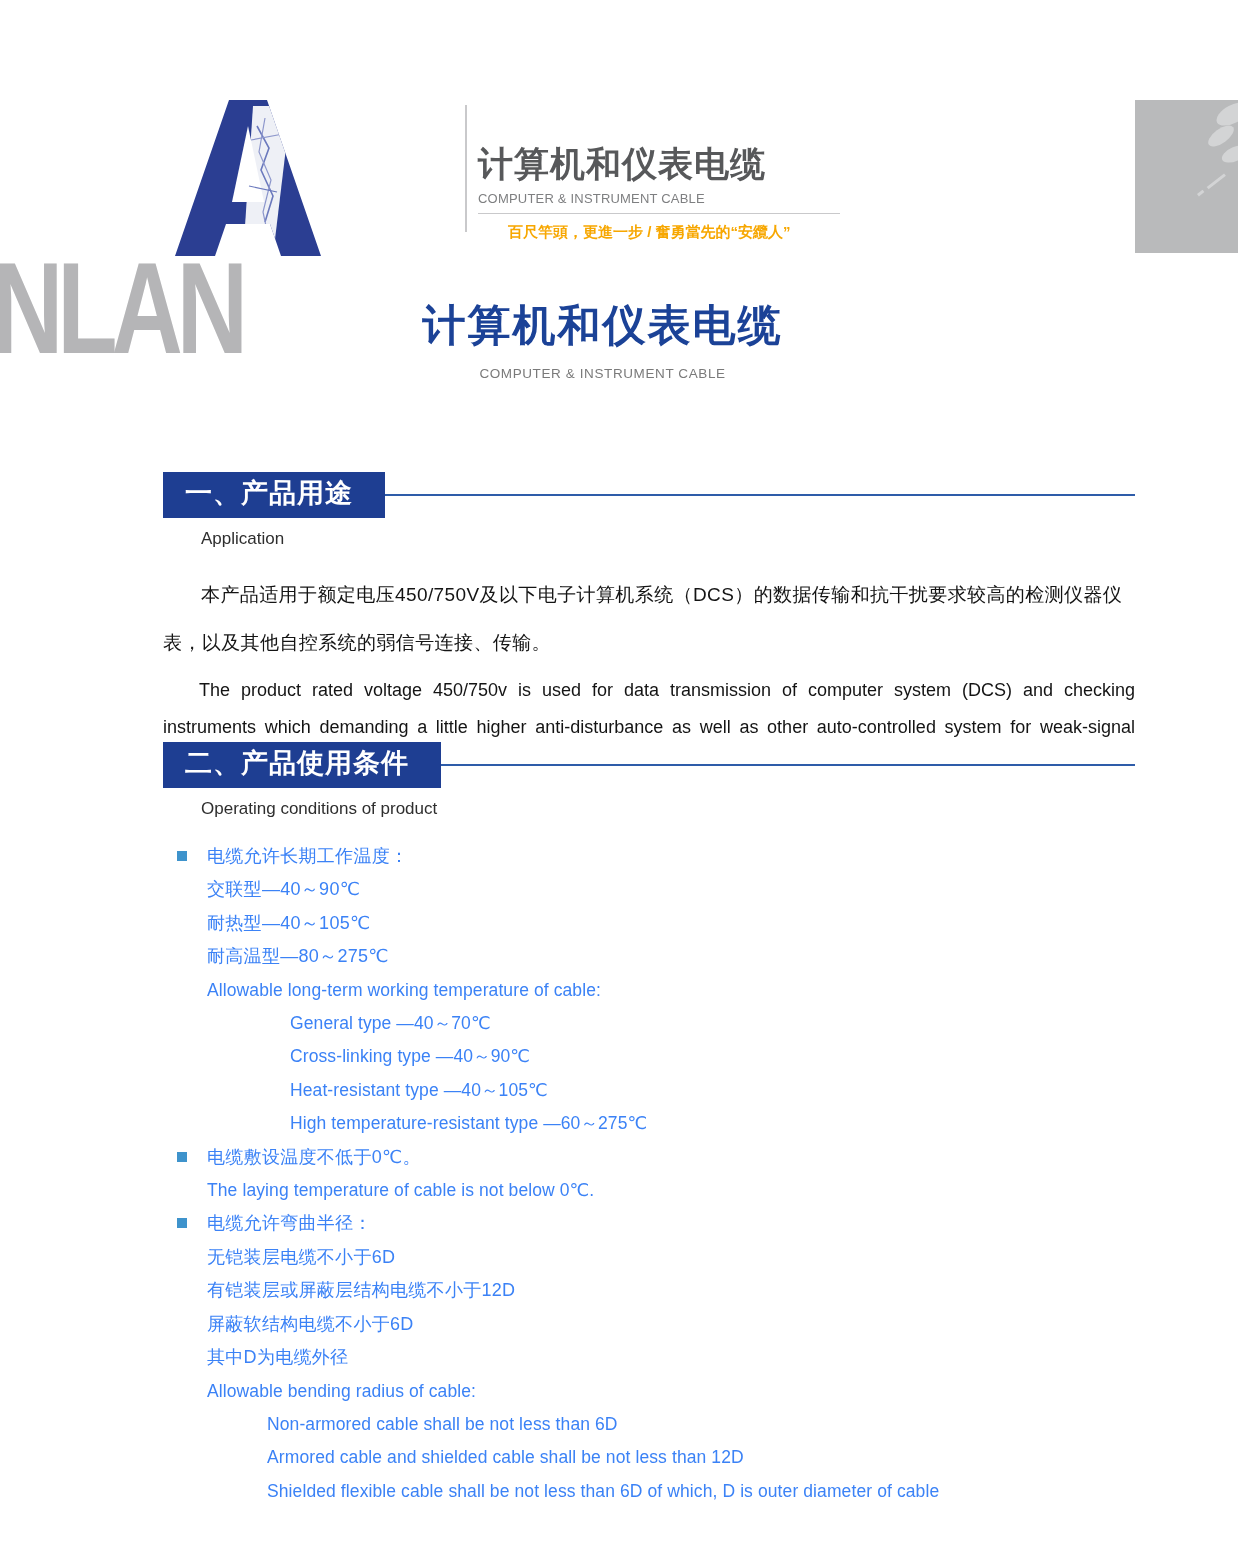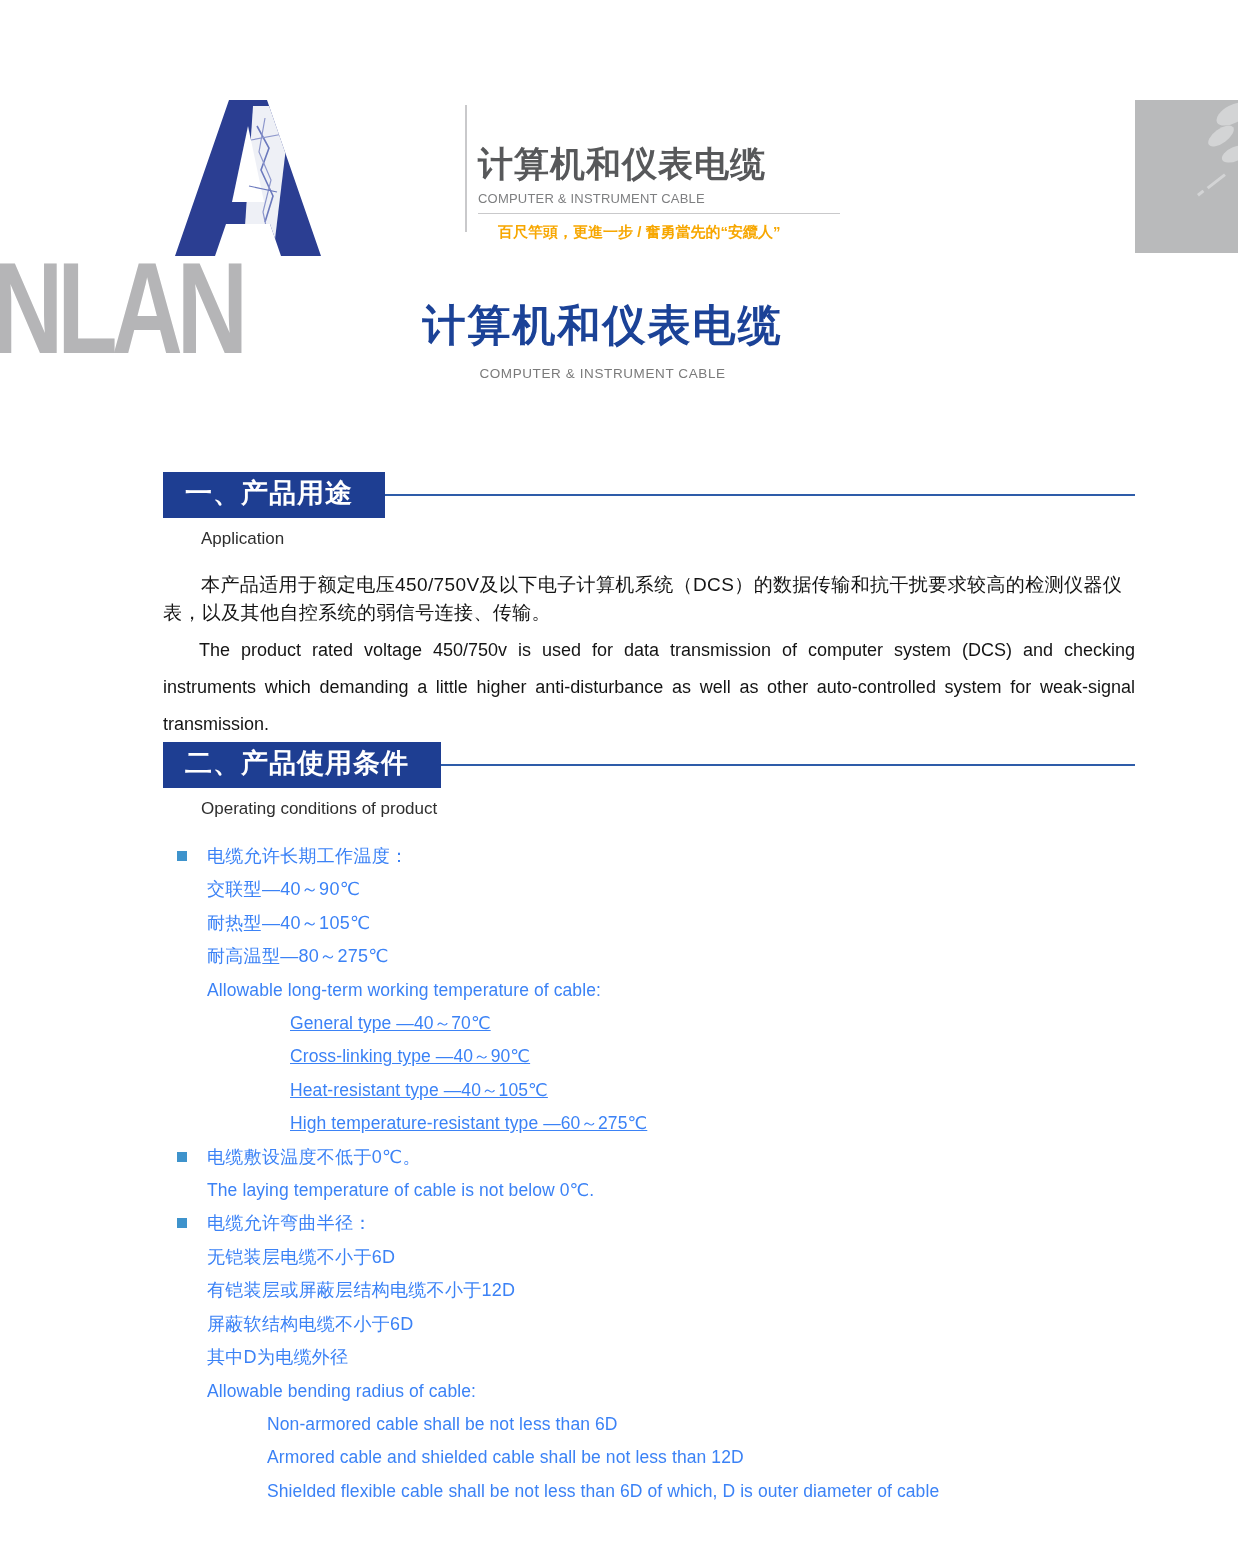--- a/index.html
+++ b/index.html
@@ -15,52 +15,52 @@
   .logo-rest {
     font-size:130px; font-weight:bold; color:#b5b5b7; line-height:0.74;
     letter-spacing:-8px; margin-left:-16px; transform:scaleX(0.76);
     transform-origin:left bottom; white-space:nowrap;
   }
   .vline { position:absolute; left:465px; top:105px; width:2px; height:127px; background:#c9c9cb; }
   .header-text { position:absolute; left:478px; top:141px; width:362px; }
   .h-cn { font-size:35px; font-weight:bold; color:#57585a; letter-spacing:1px; white-space:nowrap; }
   .h-en { font-size:13px; color:#7e7f81; margin-top:3px; padding-bottom:7px;
           border-bottom:1px solid #c9c9cb; letter-spacing:0.2px; }
-  .h-slogan { margin-top:9px; margin-left:20px; font-size:15px; font-weight:bold;
+  .h-slogan { margin-top:9px; margin-left:30px; font-size:15px; font-weight:bold;
               color:#f7a701; white-space:nowrap; }
   .corner-box { position:absolute; left:1135px; top:100px; width:103px; height:153px;
                 background:#b9babb; overflow:hidden; }
 
   
   .main-title-wrap { position:absolute; top:297px; left:0; width:1205px; text-align:center; }
   .main-title-cn { font-size:43px; font-weight:bold; color:#1b4297; letter-spacing:2px; }
   .main-title-en { font-size:13.5px; color:#7a7a7a; margin-top:11px; letter-spacing:0.6px; }
 
   
   .content { position:absolute; left:163px; width:972px; }
   .sec1 { top:472px; }
   .sec2 { top:742px; }
   .sec-header { display:flex; align-items:center; }
   .sec-box { background:#1e3e92; color:#ffffff; font-weight:bold; font-size:27px;
              padding:3px 32px 7px 22px; letter-spacing:1px; white-space:nowrap; }
   .sec-line { flex:1; height:2px; background:#2e5ca9; }
   .sec-sub { margin:11px 0 0 38px; font-size:17px; color:#2e2e2e; }
 
-  .para-cn { margin-top:22px; font-size:19px; line-height:28px; color:#141414;
+  .para-cn { margin-top:22px; font-size:19px; line-height:48px; color:#141414;
              text-indent:2em; letter-spacing:0.4px; }
   .para-en { margin-top:5px; font-size:18px; line-height:37px; color:#141414;
              text-align:justify; text-indent:2em; }
 
   
   .cond-list { margin-top:21px; }
   .line { position:relative; line-height:33.4px; font-size:18px; color:#3b82f6;
           padding-left:44px; letter-spacing:0.3px; white-space:nowrap; }
   .line.en { font-size:17.5px; letter-spacing:0.1px; }
   .line .sq { position:absolute; left:14px; top:11px; width:10px; height:10px; background:#3e93cc; }
-  .indent-temp { padding-left:127px;text-decoration:underline; }
+  .indent-temp { padding-left:127px; }
   .indent-bend { padding-left:104px; }
 </style>
 </head>
 <body>
 
 <div class="logo">
   <span>
     <svg width="150" height="156" viewBox="0 0 150 156" aria-hidden="true">
       <defs>
         <clipPath id="aClip">

